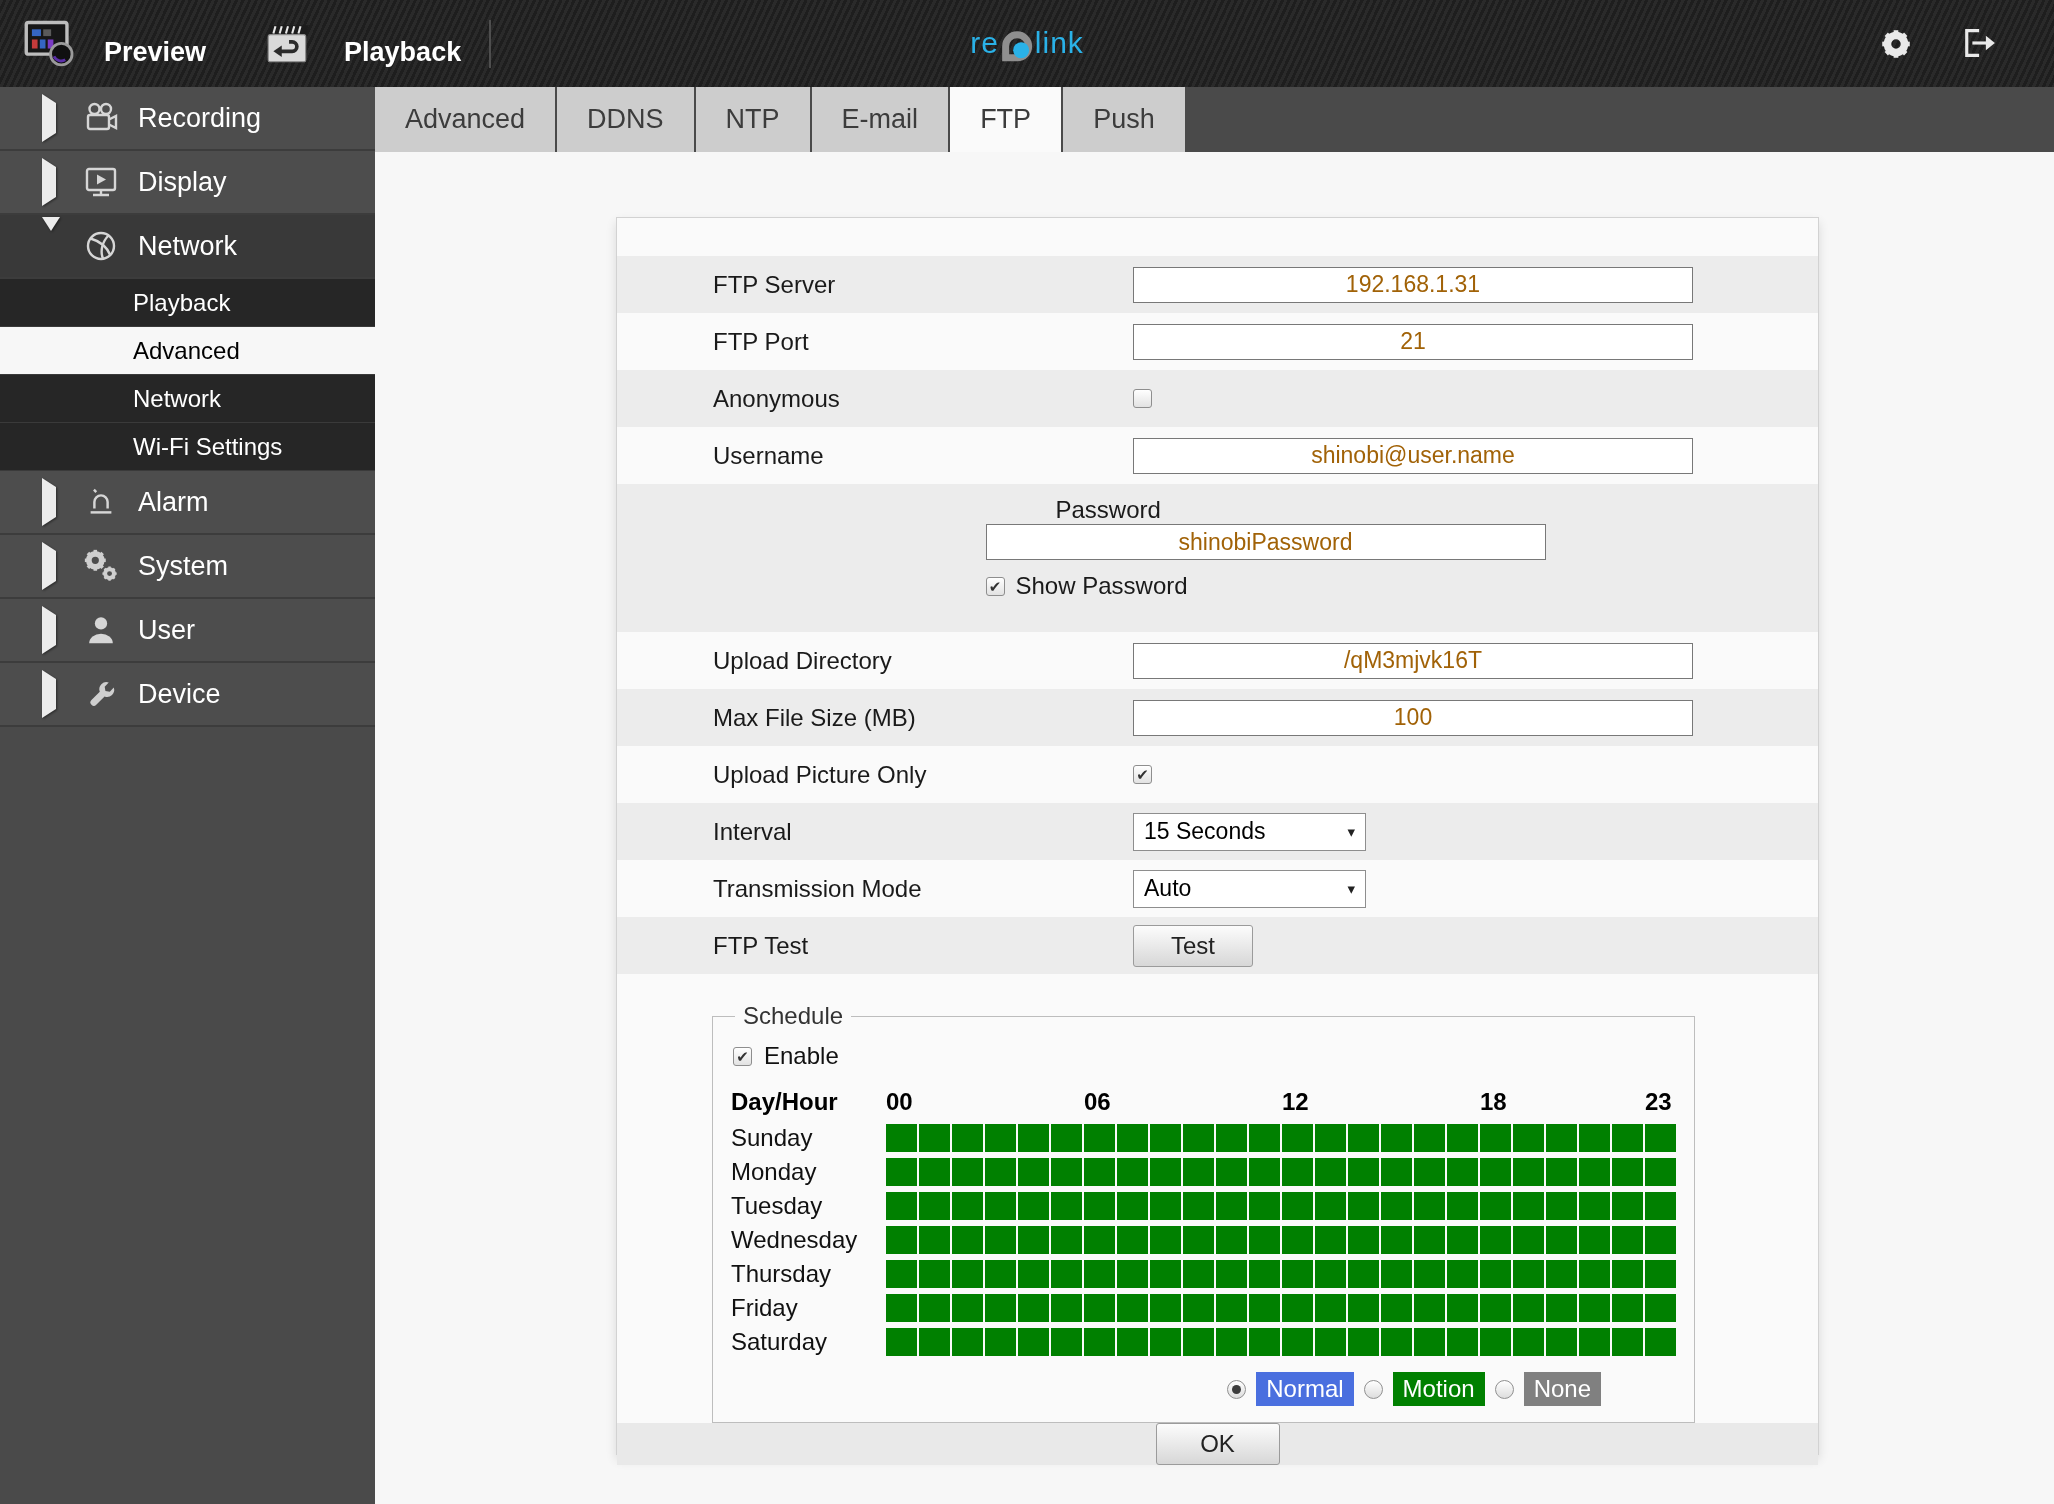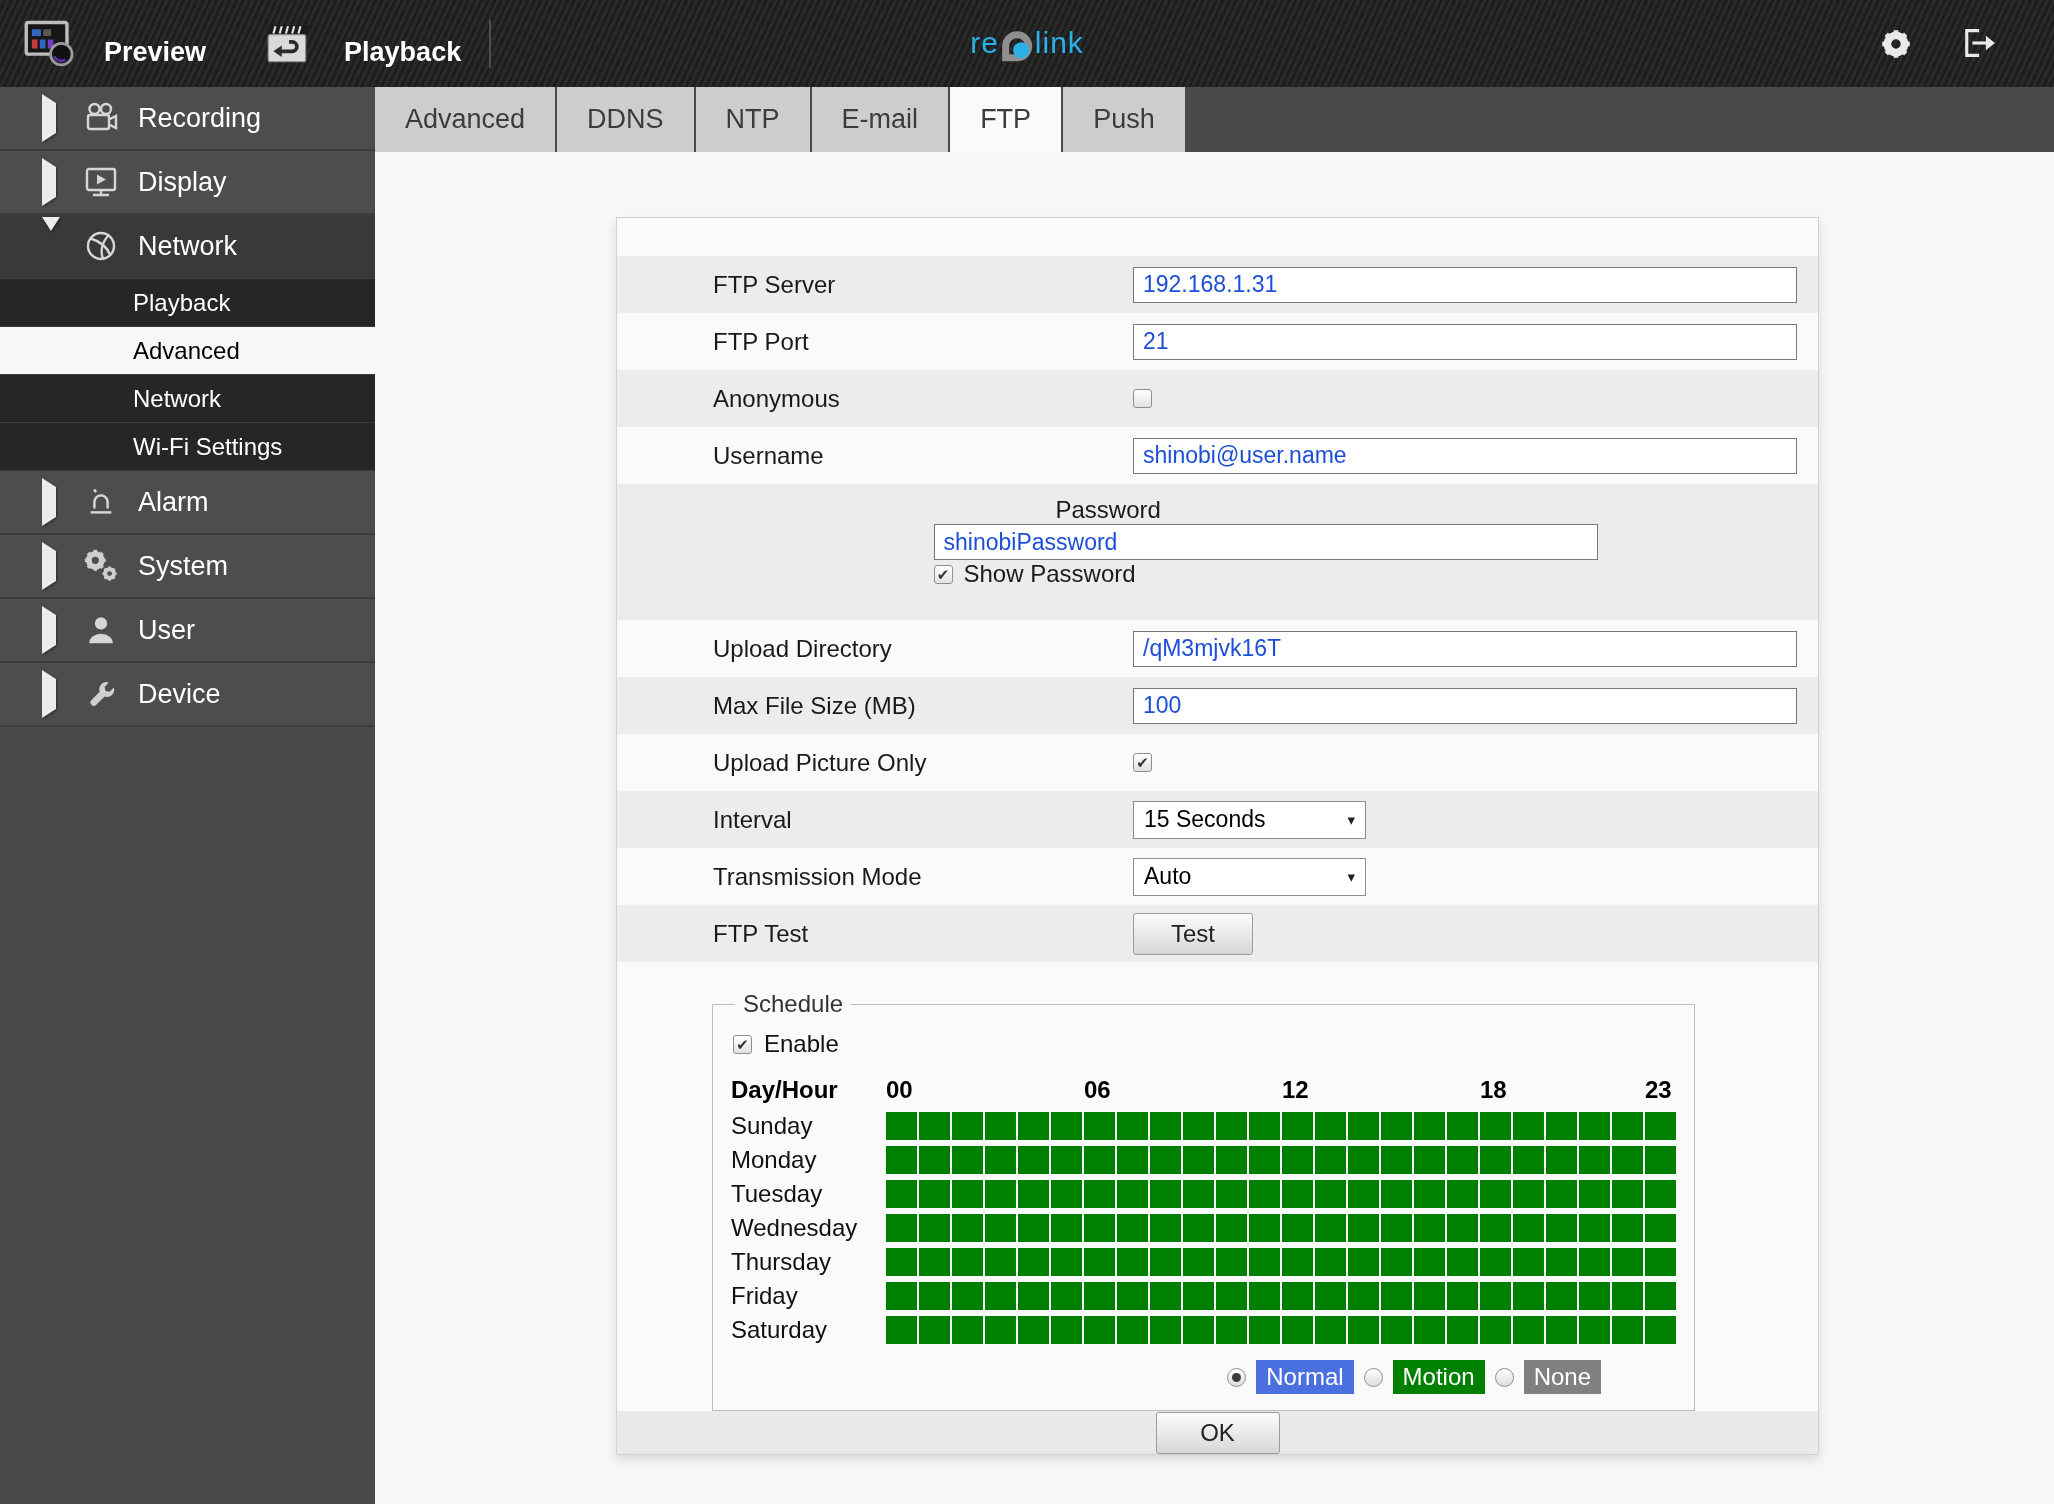--- a/index.html
+++ b/index.html
@@ -62,23 +62,23 @@
 
   
   .panel { width:1203px; height:1238px; margin:65px 0 0 241px; background:#fafafa;
     border:1px solid #d2d2d2; box-shadow:0 5px 10px rgba(0,0,0,.12);
     display:flex; flex-direction:column; padding-top:38px; }
   .rows-wrap > .form-row:nth-child(odd) { background:#ececec; }
   .form-row { min-height:57px; display:flex; align-items:center; padding-left:96px; }
   .form-row.tall { padding-top:12px; padding-bottom:32px;flex-direction:column; }
   .form-label { width:420px; font-size:24px; color:#1a1a1a; flex:none; }
   .form-control { display:flex; flex-direction:column; justify-content:center; }
-  .inp { width:664px; height:36px; border:1px solid #787878; background:#fff;
-    font-size:23px; font-family:inherit; padding:0 9px; color:#1d4ed8; }
-  .sub-check { display:flex; align-items:center; gap:11px; 
+  .inp { width:560px; height:36px; border:1px solid #787878; background:#fff;
+    font-size:23px; font-family:inherit; padding:0 9px; color:#a16207;text-align:center; }
+  .sub-check { display:flex; align-items:center; gap:11px; margin-top:12px;
     font-size:24px; color:#1a1a1a; }
   .cb { width:19px; height:19px; border:1px solid #8e8e8e; border-radius:3px;
     background:linear-gradient(#ffffff,#e2e2e2); display:inline-flex;
     align-items:center; justify-content:center; flex:none; cursor:pointer; }
   .cb.checked::after { content:"✔"; font-size:15px; color:#333; line-height:1; }
   .select { width:233px; height:38px; border:1px solid #8e8e8e; background:#fff;
     display:flex; align-items:center; justify-content:space-between;
     padding:0 10px; font-size:23px; color:#000; cursor:pointer; }
   .sel-arrow { font-size:15px; color:#222; }
   .btn { min-width:120px; height:42px; border:1px solid #9b9b9b; border-radius:3px;

